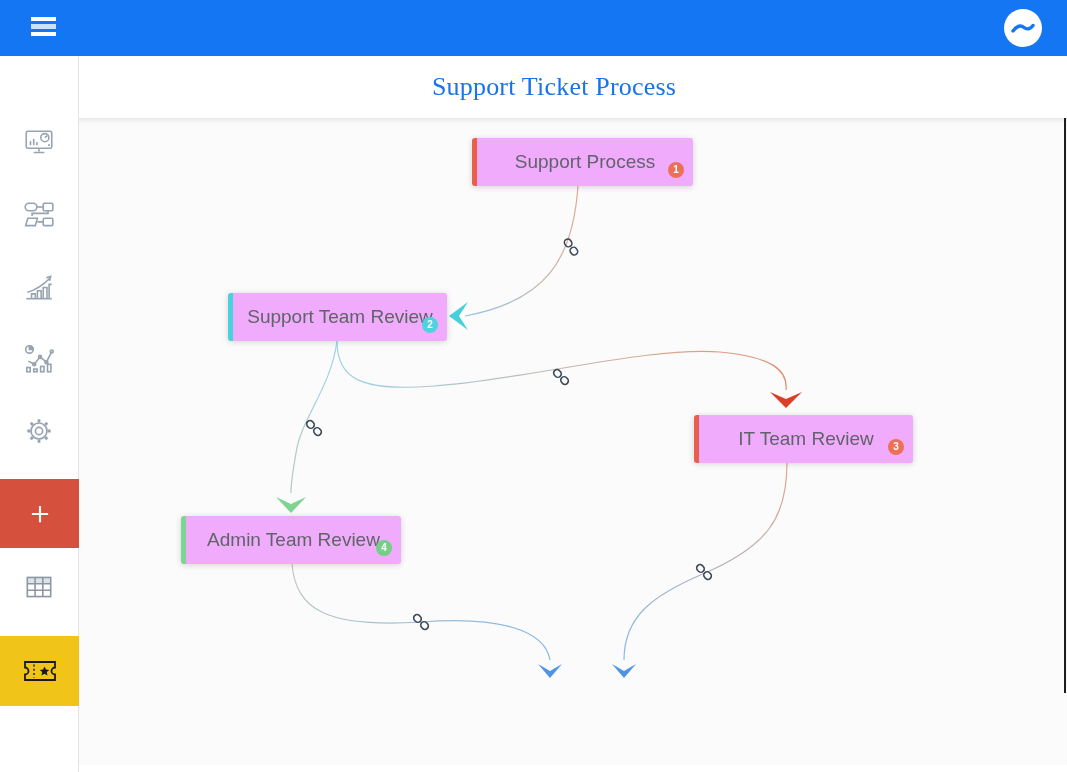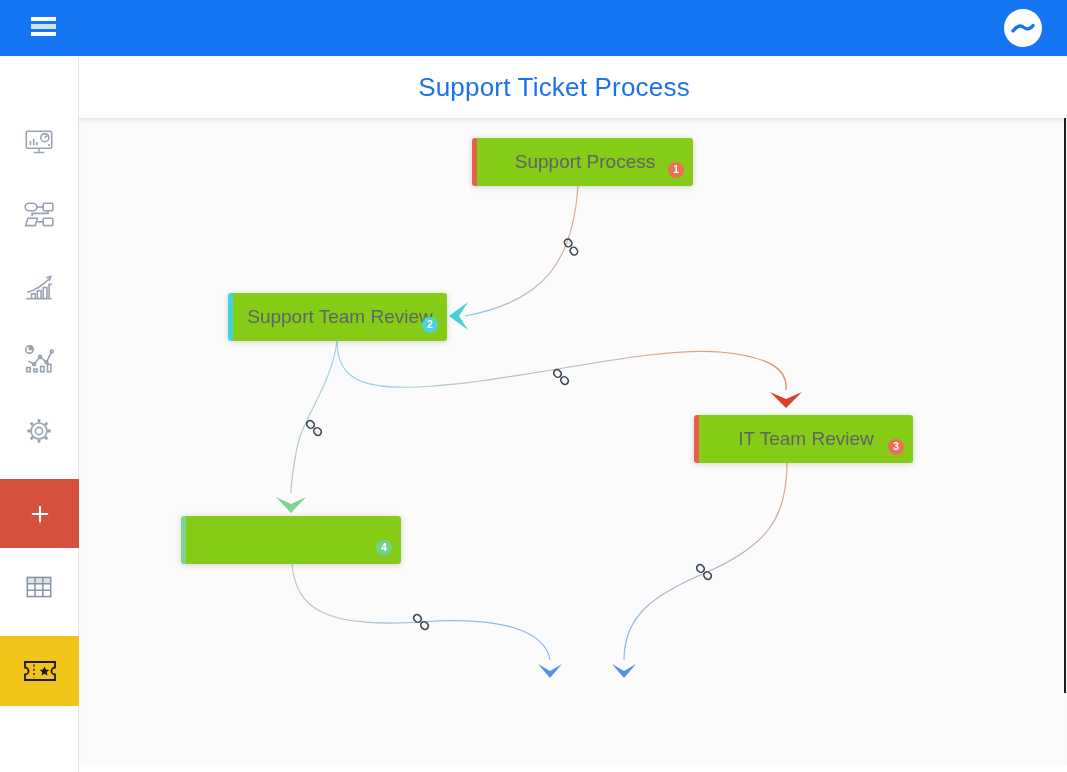--- a/index.html
+++ b/index.html
@@ -20,27 +20,27 @@
   .side-spacer{height:51px;}
   .side-item{width:78px;height:72px;display:flex;align-items:center;justify-content:center;cursor:pointer;}
   .side-action{width:79px;display:flex;align-items:center;justify-content:center;cursor:pointer;}
   .side-action.red{height:69px;margin-top:12px;background:#d6503e;}
   .side-item.table-slot{margin-top:5px;height:68px;}
   .side-action.yellow{height:70px;margin-top:15px;background:#f0c419;}
   .icon{display:block;}
   
   .main-header{position:absolute;left:79px;top:56px;width:988px;height:62px;background:#fff;
                display:flex;align-items:center;justify-content:center;}
-  .main-header h1{margin:0;font-size:26px;font-weight:400;color:#1a73e8;position:relative;left:-19px;letter-spacing:.2px;}
+  .main-header h1{margin:0;font-size:26px;font-weight:400;color:#1a73e8;position:relative;left:-19px;letter-spacing:.2px;font-family:Liberation Serif, serif;}
   
   .canvas{position:absolute;left:79px;top:118px;width:988px;height:647px;background:#fbfbfb;
           box-shadow:inset 0 5px 6px -4px rgba(0,0,0,.12);}
   #connectors-svg{position:absolute;left:0;top:0;}
   .canvas-edge{position:absolute;right:1px;top:0;width:2px;height:575px;background:#1d1d1d;}
-  .node{position:absolute;background:#84cc16;border-left:5px solid #ccc;border-radius:3px;
+  .node{position:absolute;background:#f0abfc;border-left:5px solid #ccc;border-radius:3px;
         box-shadow:0 1px 6px rgba(0,0,0,.16);box-sizing:border-box;
         display:flex;align-items:center;justify-content:center;cursor:pointer;}
   .node-label{font-size:19px;color:#5f6468;white-space:nowrap;}
   .node-badge{position:absolute;right:9px;top:24px;width:16px;height:16px;border-radius:50%;
               color:#fff;font-size:10px;font-weight:bold;line-height:16px;text-align:center;}
 </style>
 </head>
 <body>
 
 <div class="topbar">
@@ -207,15 +207,16 @@
     </div>
     <div class="node" style="left: 149px; top: 175px; width: 219px; height: 48px; border-left-color: rgb(70, 210, 222);">
       <span class="node-label">Support Team Review</span>
       <span class="node-badge" style="background: rgb(78, 211, 222);">2</span>
     </div>
     <div class="node" style="left: 599px; top: 297px; width: 219px; height: 48px; border-left-color: rgb(232, 96, 76); margin-left: 16px;">
       <span class="node-label">IT Team Review</span>
       <span class="node-badge" style="background: rgb(236, 112, 88);">3</span>
     </div>
     <div class="node" style="left: 102px; top: 398px; width: 220px; height: 48px; border-left-color: rgb(126, 212, 146);">
+      <span class="node-label">Admin Team Review</span>
       <span class="node-badge" style="background: rgb(116, 207, 135);">4</span>
     </div>
   </div>
 
 </body></html>

